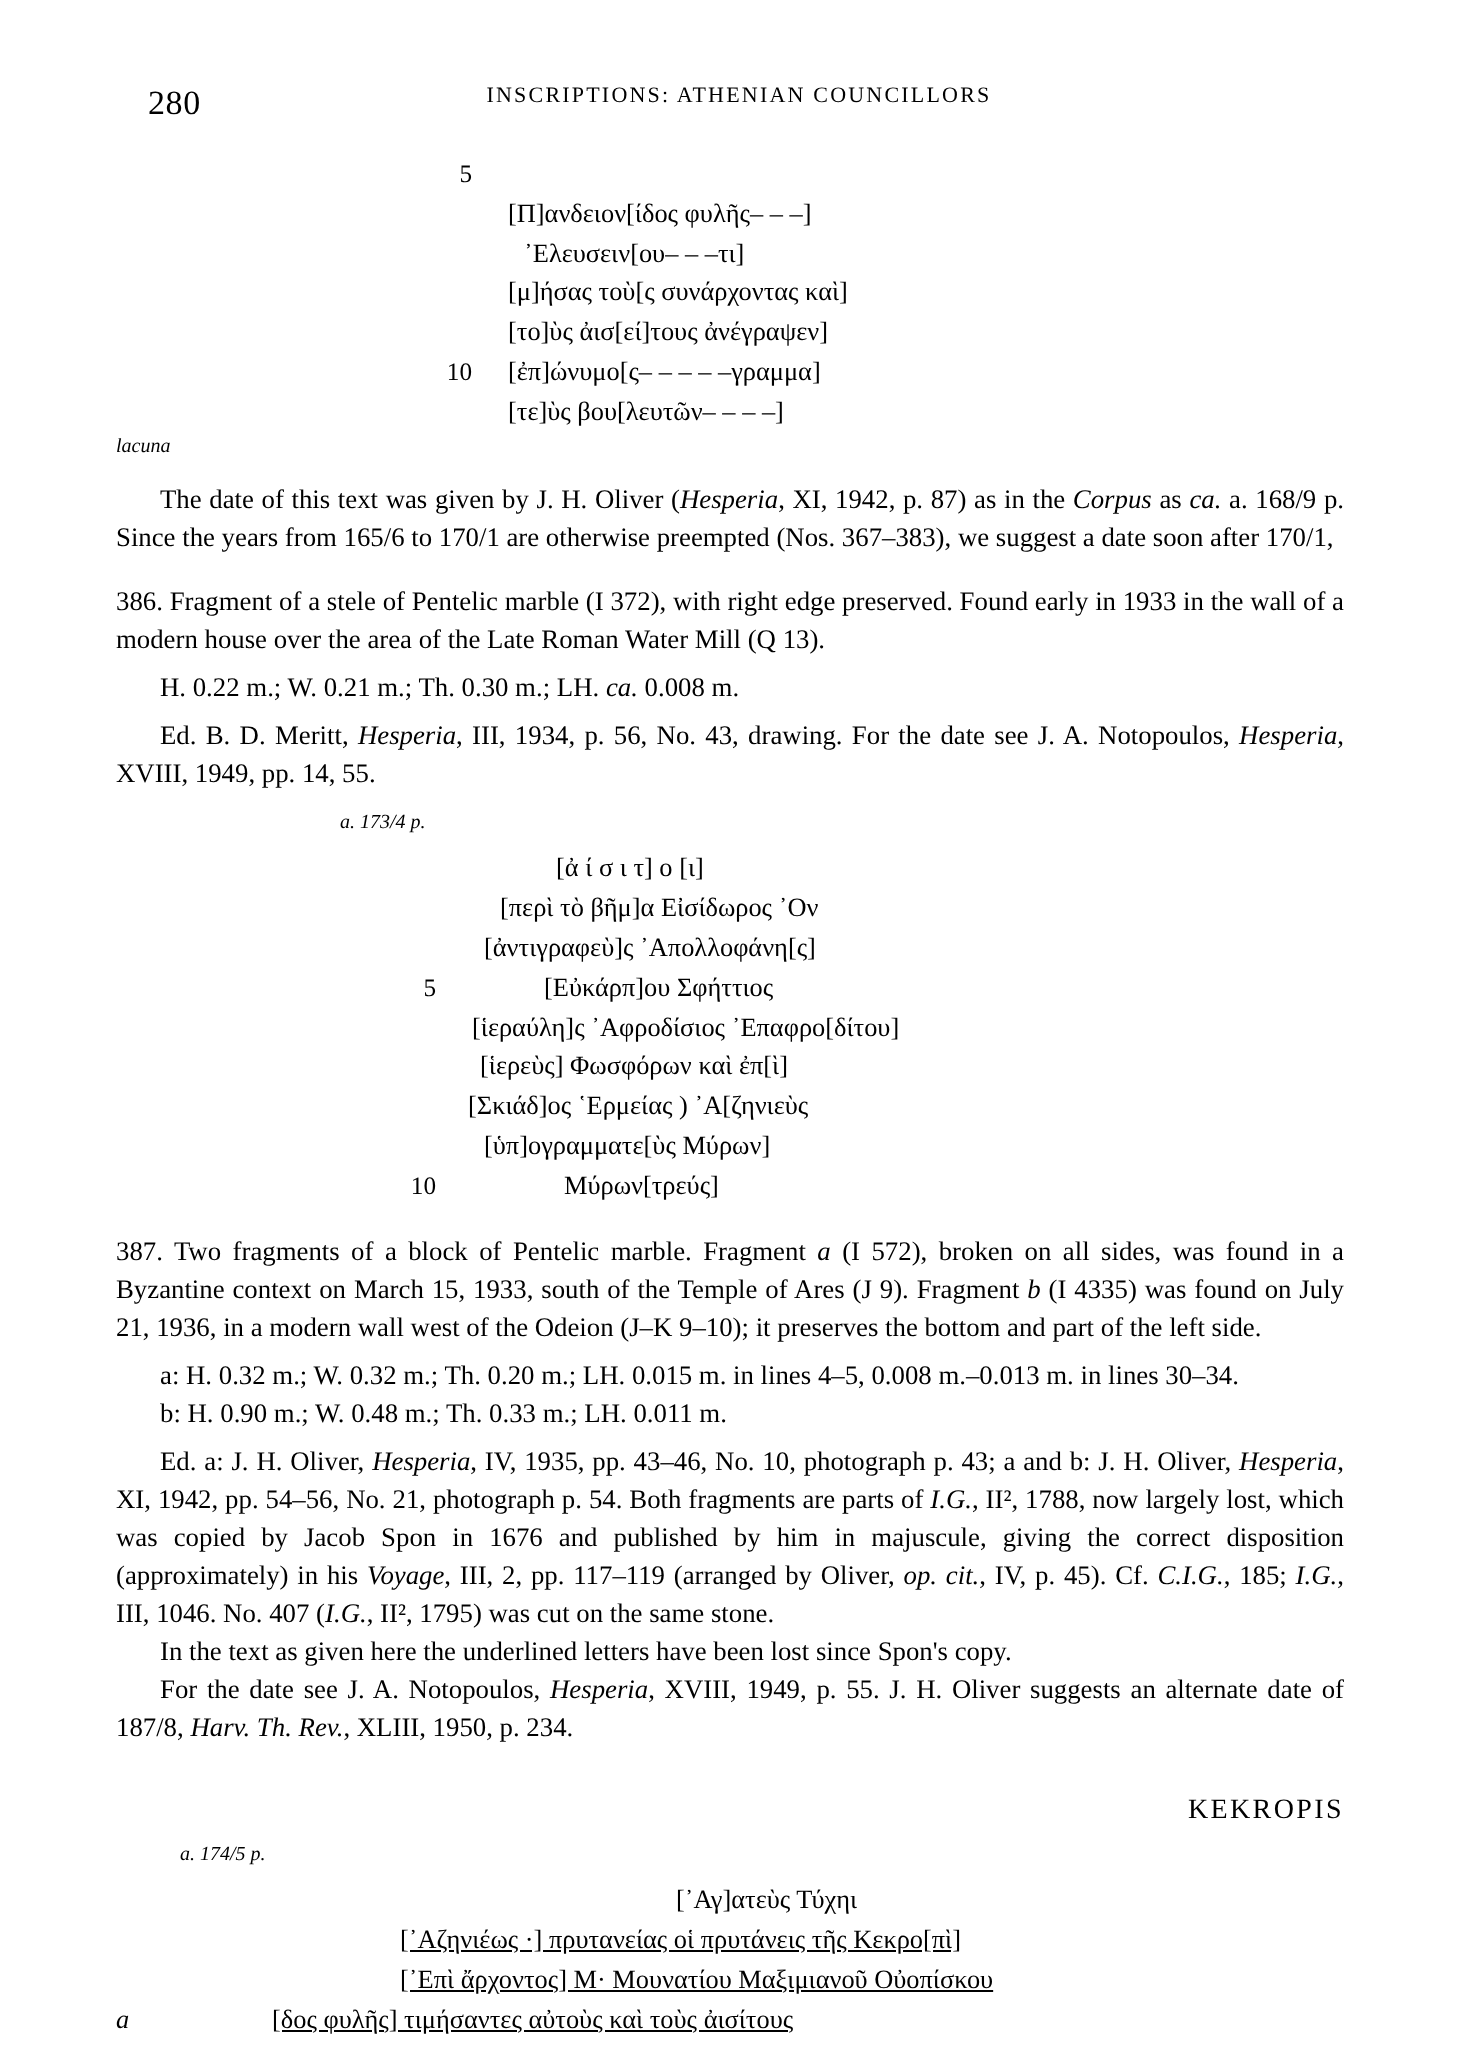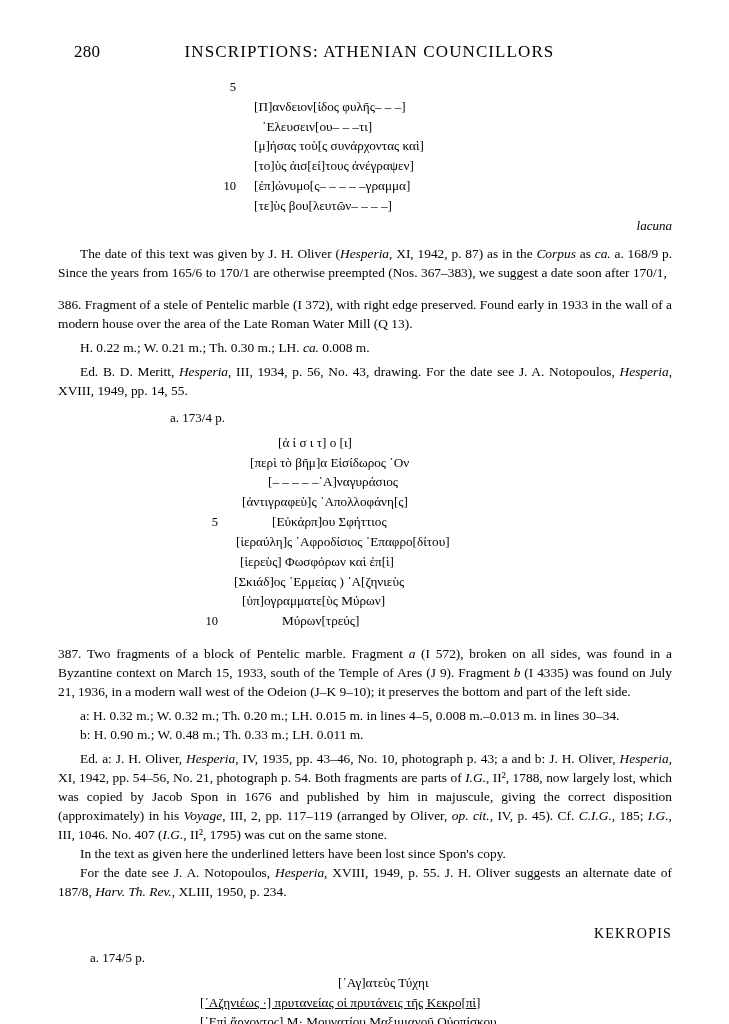--- a/index.html
+++ b/index.html
@@ -35,21 +35,21 @@
     top: 0;
     font-size: 17px;
     letter-spacing: 0.3px;
   }
   .running-head {
     position: absolute;
     left: 0;
     top: 0;
     width: 707px;
     text-align: center;
-    font-size: 17px;
+    font-size: 11px;
     letter-spacing: 1.1px;
   }
   .body {
     position: absolute;
     top: 78px;
     left: 58px;
     width: 614px;
     font-size: 13.4px;
     line-height: 1.42;
     text-align: justify;
@@ -67,23 +67,23 @@
   }
   .lnum {
     display: inline-block;
     text-align: right;
     font-size: 12.6px;
   }
   .gtext {
     display: inline-block;
   }
   .lacuna {
-    text-align: right;
+    text-align: left;
     font-style: italic;
-    font-size: 13px;
+    font-size: 10px;
     margin-top: 1px;
   }
   p.para {
     margin: 0;
     text-indent: 22px;
     text-align: justify;
   }
   p.para.noindent {
     text-indent: 0;
   }
@@ -91,21 +91,22 @@
     height: 9px;
   }
   .gap-sm {
     height: 5px;
   }
   .gap-lg {
     height: 13px;
   }
   .bold { font-weight: normal; }
   .date-line {
-    font-size: 13px;
+    font-style: italic;
+    font-size: 10px;
   }
   .kekropis-title {
     text-align: right;
     font-size: 14px;
     letter-spacing: 1.2px;
     margin-top: 14px;
   }
   .u { text-decoration: underline; }
   .side-a {
     font-style: italic;
@@ -178,24 +179,20 @@
       <div class="gline">
         <span class="lnum" style="width:160px"></span>
         <span class="gtext" style="padding-left:60px">[ἀ ί σ ι τ] ο [ι]</span>
       </div>
       <div class="gline">
         <span class="lnum" style="width:160px"></span>
         <span class="gtext" style="padding-left:32px">[περὶ τὸ βῆμ]α Εἰσίδωρος ᾽Ον</span>
       </div>
       <div class="gline">
         <span class="lnum" style="width:160px"></span>
-        <span class="gtext" style="padding-left:50px">[– – – – –᾽Α]ναγυράσιος</span>
-      </div>
-      <div class="gline">
-        <span class="lnum" style="width:160px"></span>
         <span class="gtext" style="padding-left:24px">[ἀντιγραφεὺ]ς ᾽Απολλοφάνη[ς]</span>
       </div>
       <div class="gline">
         <span class="lnum" style="width:160px">5</span>
         <span class="gtext" style="padding-left:54px">[Εὐκάρπ]ου Σφήττιος</span>
       </div>
       <div class="gline">
         <span class="lnum" style="width:160px"></span>
         <span class="gtext" style="padding-left:18px">[ἱεραύλη]ς ᾽Αφροδίσιος ᾽Επαφρο[δίτου]</span>
       </div>

